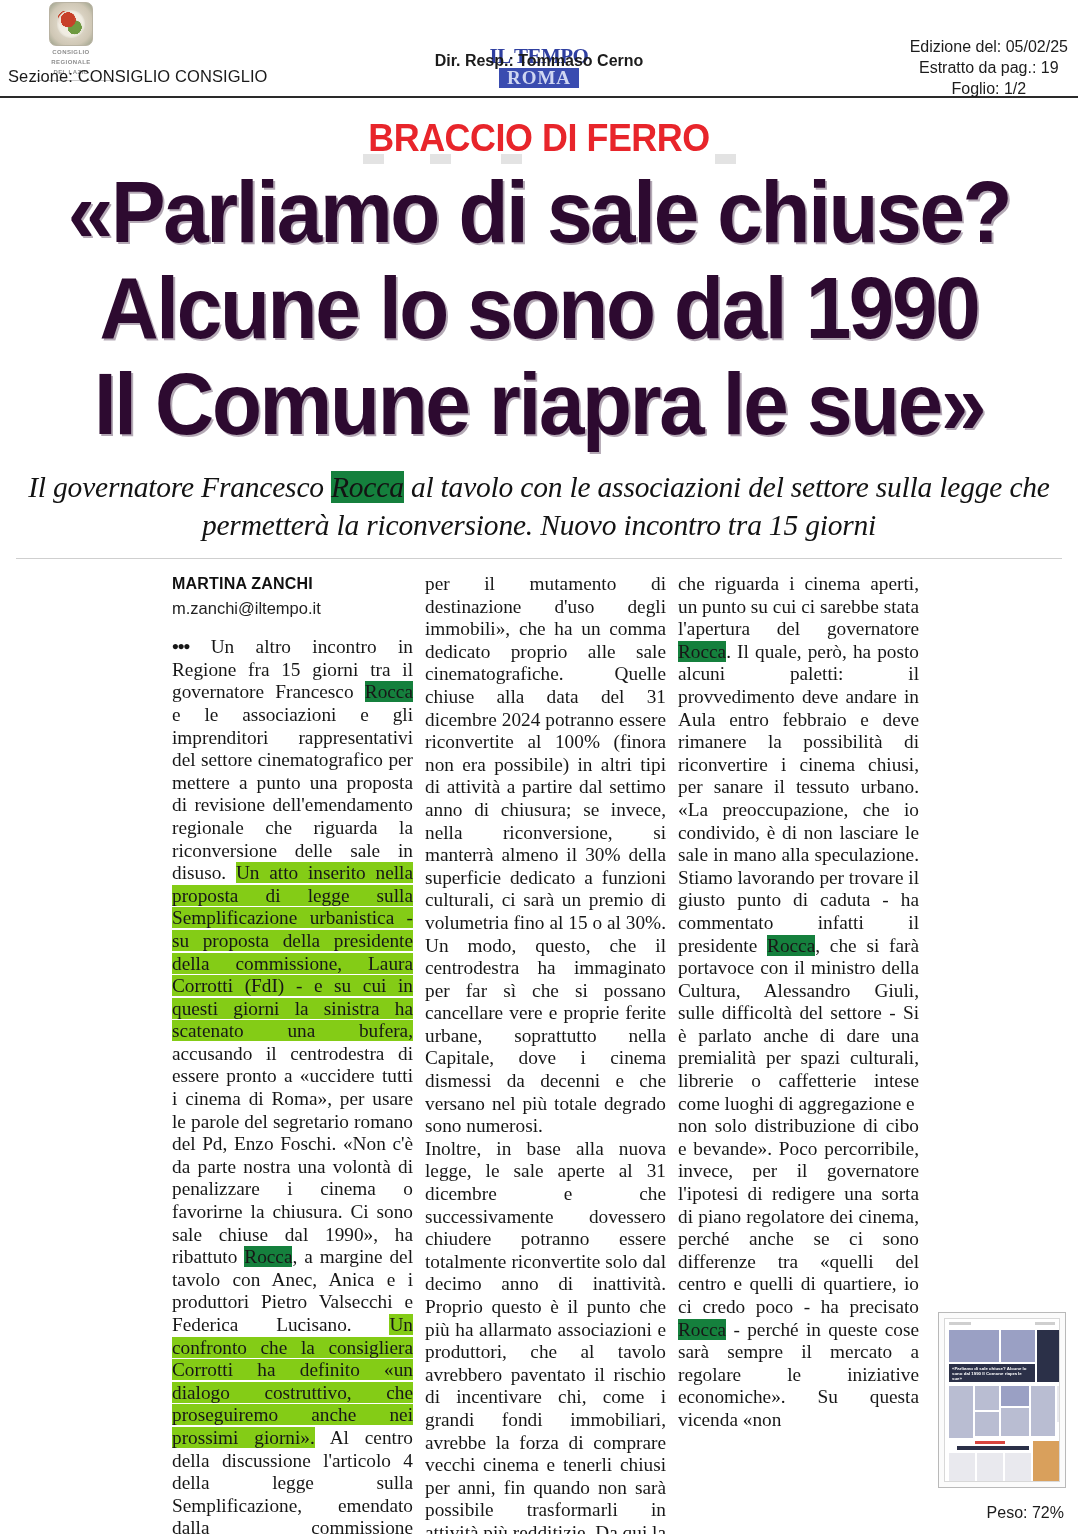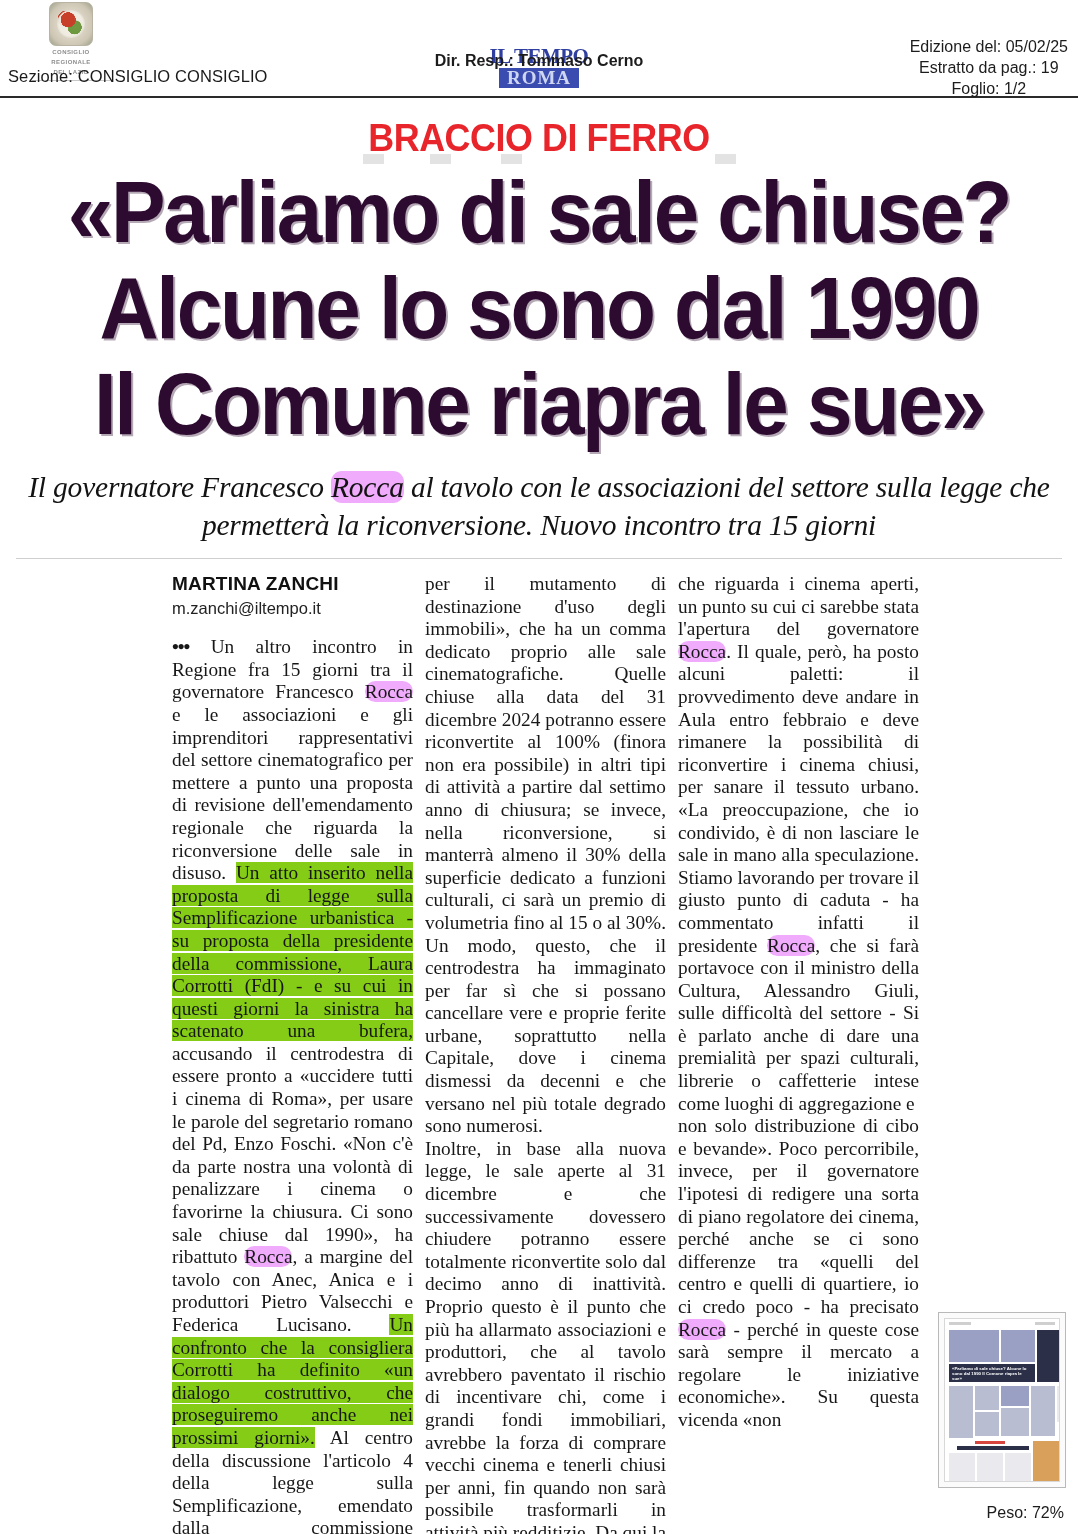--- a/index.html
+++ b/index.html
@@ -176,34 +176,34 @@
     font-size: 19.3px;
     line-height: 22.6px;
     text-align: justify;
     color: #171717;
     hyphens: manual;
   }
   .col.c1 { margin-left: 146px; }
   .byline {
     font-family: "Liberation Sans", sans-serif;
     font-weight: 800;
-    font-size: 19px;
+    font-size: 16px;
     letter-spacing: .2px;
     color: #111;
   }
   .byline-mail {
     font-family: "Liberation Sans", sans-serif;
     font-size: 16.5px;
     color: #222;
     margin-top: 1px;
     margin-bottom: 17px;
   }
   .bullets { letter-spacing: -1px; font-weight: 900; }
   .hl-yellow { background: #84cc16; }
-  .hl-blue { background: #f0abfc; border-radius: 11px; }
+  .hl-blue { background: #15803d; }
   .para { margin: 0; }
   .para + .para { margin-top: 0; text-indent: 0; }
 
   
   .thumb-wrap {
     position: absolute;
     right: 12px; bottom: 46px;
     width: 128px; height: 176px;
     border: 1px solid #b9b9b9;
     background: #fbfbfb;

